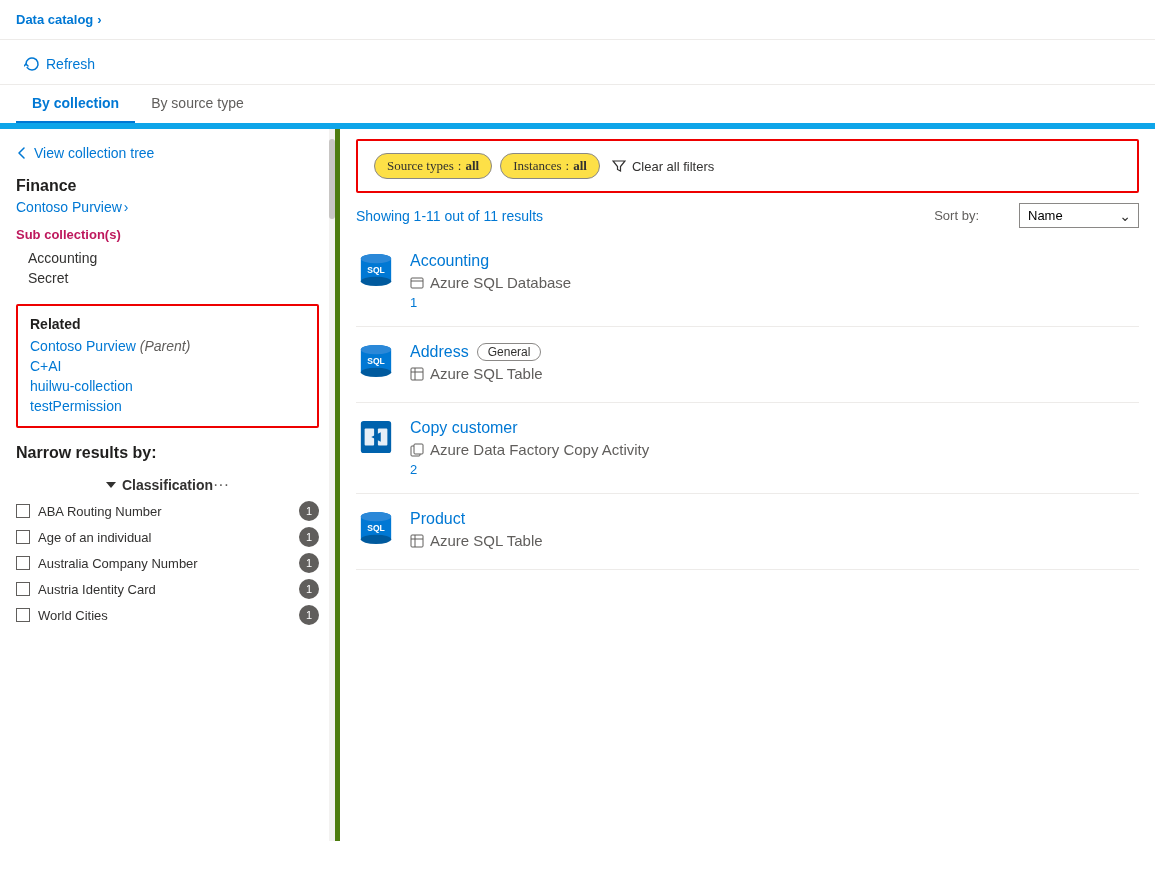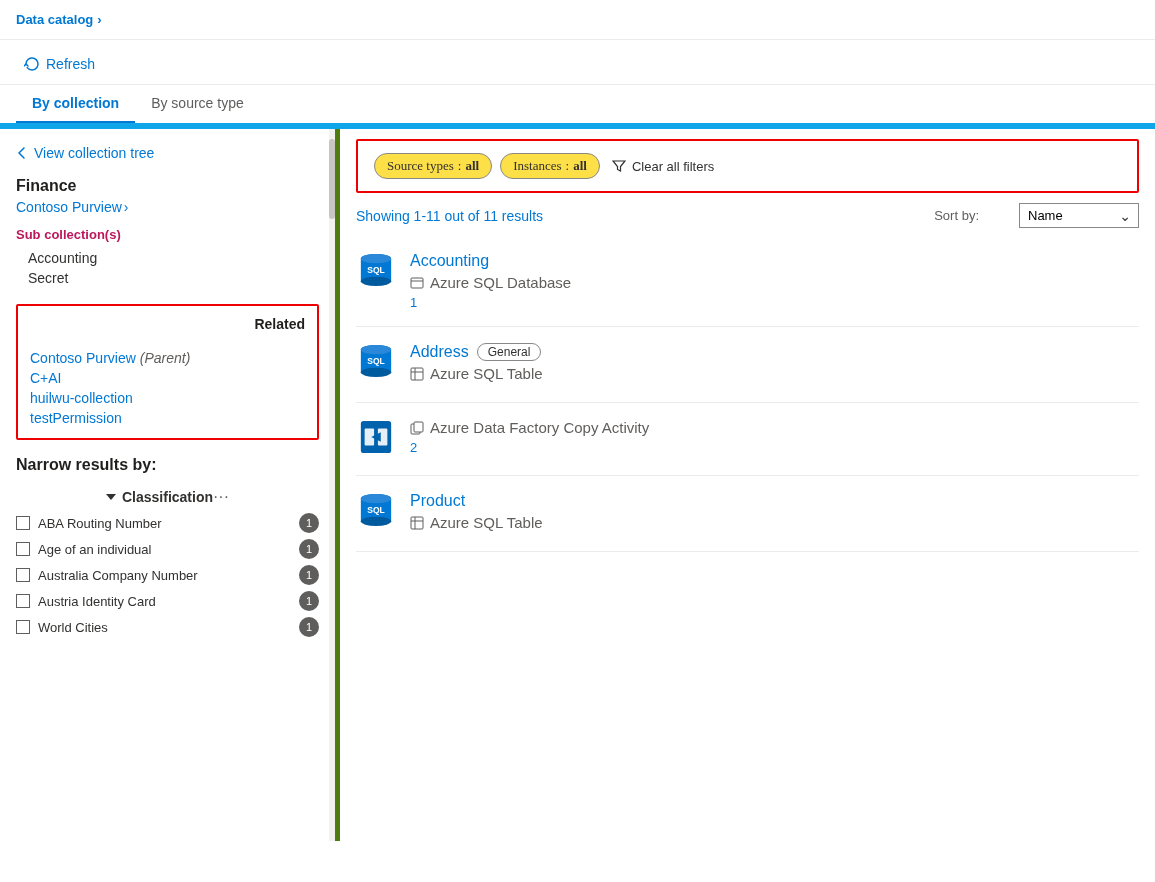--- a/index.html
+++ b/index.html
@@ -23,21 +23,21 @@
     .sidebar { width: 340px; min-width: 340px; border-right: 5px solid #4d7c0f; overflow-y: auto; padding: 12px 0; position: relative; }
     .sidebar-inner { padding: 0 16px; }
     .view-tree-link { display: flex; align-items: center; gap: 6px; color: #0078d4; cursor: pointer; font-size: 14px; margin-bottom: 16px; margin-top: 4px; }
 
     .section-title { font-size: 16px; font-weight: 600; color: #201f1e; margin-bottom: 4px; }
     .link-primary { color: #0078d4; cursor: pointer; font-size: 14px; display: flex; align-items: center; gap: 2px; }
     .subsection-label { font-size: 13px; font-weight: 600; color: #be185d; margin: 12px 0 6px; }
     .sub-item { font-size: 14px; color: #323130; padding: 2px 12px; cursor: pointer; }
 
     .related-box { border: 2px solid #e00; border-radius: 2px; padding: 10px 12px; margin: 16px 0; }
-    .related-title { font-size: 14px; font-weight: 600; color: #201f1e; margin-bottom: 16px; text-align: right; }
+    .related-title { font-size: 14px; font-weight: 600; color: #201f1e; margin-bottom: 4px; }
     .related-link { display: block; color: #0078d4; font-size: 14px; padding: 2px 0; cursor: pointer; }
     .related-link em { font-style: italic; color: #605e5c; }
 
     .narrow-section { margin-top: 12px; }
     .narrow-title { font-size: 16px; font-weight: 600; margin-bottom: 10px; color: #201f1e; }
     .filter-group { margin-bottom: 8px; }
     .filter-group-header { display: flex; align-items: center; justify-content: center; padding: 4px 0; cursor: pointer; }
     .filter-group-label { font-size: 14px; font-weight: 600; display: flex; align-items: center; gap: 6px; }
     .filter-item { display: flex; align-items: center; justify-content: space-between; padding: 3px 0; }
     .filter-item-left { display: flex; align-items: center; gap: 8px; }
@@ -301,20 +301,23 @@
       <div class="asset-item">
         <div class="asset-icon adf-icon">
           <svg width="36" height="38" viewBox="0 0 36 38">
             <rect x="2" y="2" width="32" height="34" rx="3" fill="#0062ad"></rect>
             <rect x="6" y="10" width="10" height="18" rx="1" fill="white" opacity="0.9"></rect>
             <rect x="20" y="10" width="10" height="18" rx="1" fill="white" opacity="0.9"></rect>
             <polygon points="13,19 23,14 23,24" fill="#0062ad"></polygon>
           </svg>
         </div>
         <div class="asset-content">
+          <div class="asset-name-row">
+            <span class="asset-name">Copy customer</span>
+          </div>
           <div class="asset-type">
             <svg width="14" height="14" viewBox="0 0 14 14">
               <rect x="1" y="3" width="9" height="10" rx="1" stroke="#605e5c" stroke-width="1" fill="none"></rect>
               <rect x="4" y="1" width="9" height="10" rx="1" stroke="#605e5c" stroke-width="1" fill="white"></rect>
             </svg>
             <span>Azure Data Factory Copy Activity</span>
           </div>
           <div class="asset-count">2</div>
         </div>
       </div>

